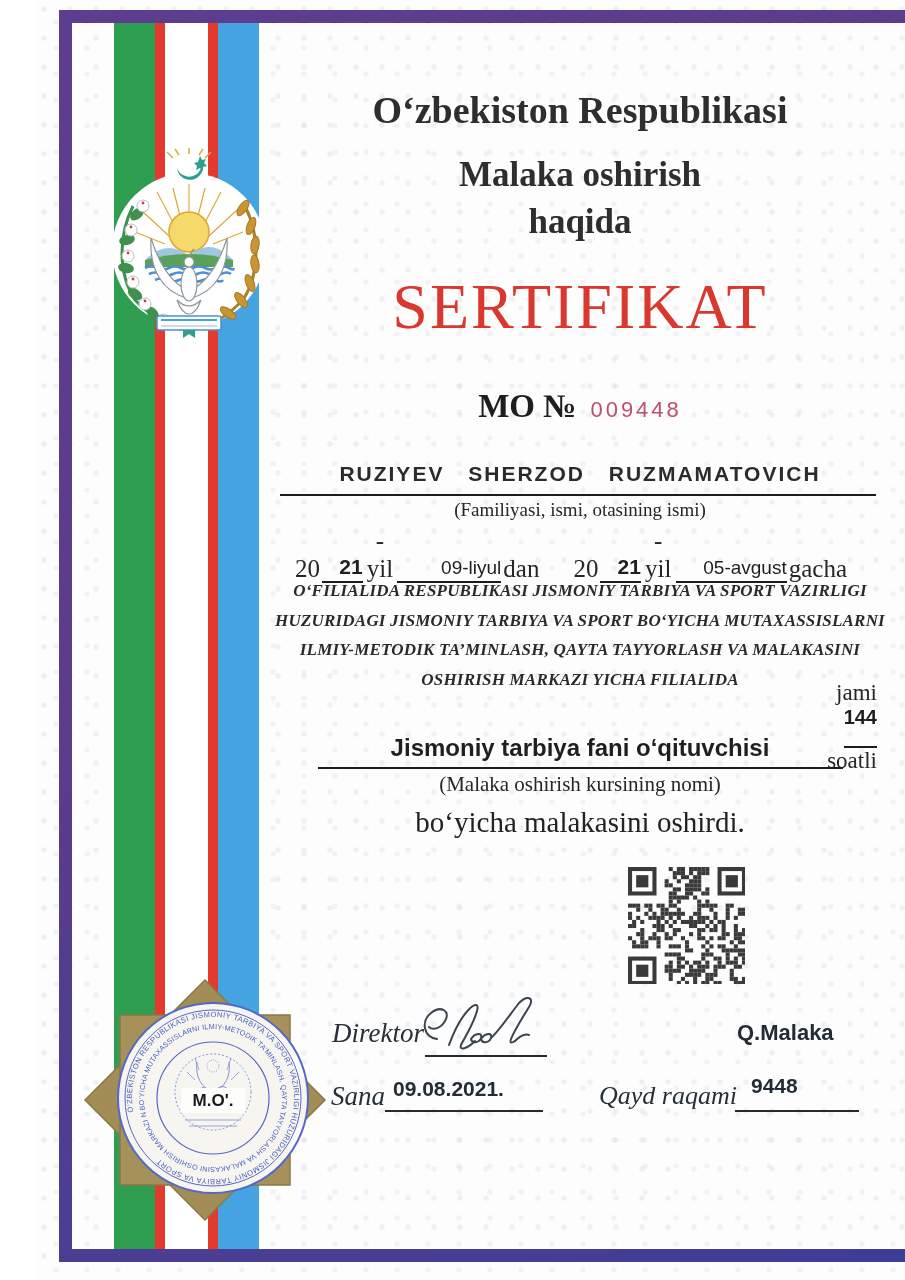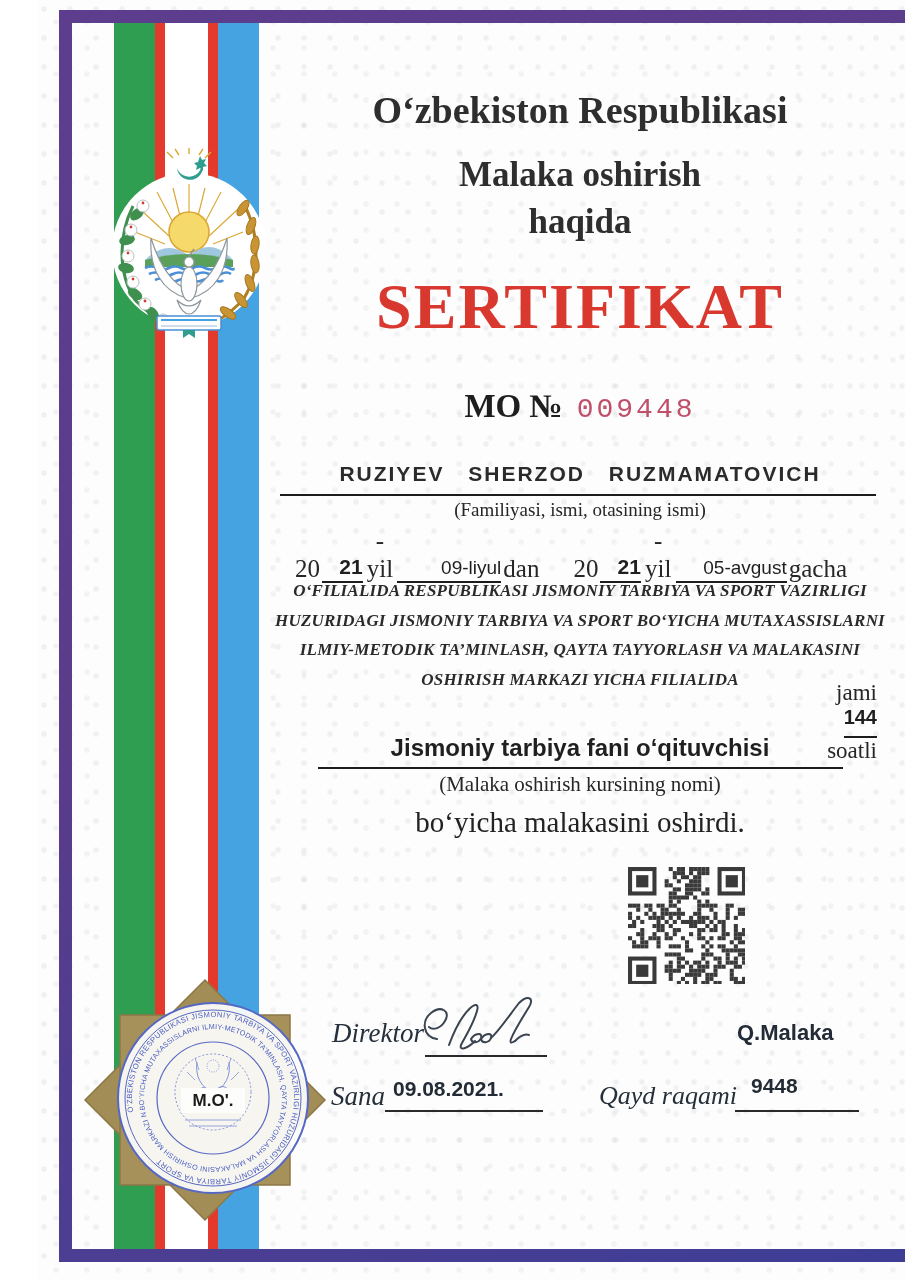--- a/index.html
+++ b/index.html
@@ -28,43 +28,43 @@
       #ffffff 51px,#ffffff 94px,
       #e43a2e 94px,#e43a2e 104px,
       #44a3e0 104px,#44a3e0 145px);
   }
   .emblem{position:absolute;left:70px;top:148px;width:165px;height:190px;z-index:2;}
   .content{position:absolute;left:226px;top:0;width:634px;height:1280px;z-index:3;}
   .content>div{position:absolute;width:100%;text-align:center;}
   .t1{top:88px;font-size:38px;font-weight:bold;color:#2e2e2e;}
   .t2{top:155px;font-size:35px;font-weight:bold;color:#2e2e2e;}
   .t3{top:202px;font-size:35px;font-weight:bold;color:#2e2e2e;}
-  .doc-title{top:270px;font-size:64px;font-weight:bold;letter-spacing:2px;color:#d9382f;}
+  .doc-title{top:270px;font-size:64px;font-weight:normal;letter-spacing:2px;color:#d9382f;}
   .serial{top:388px;font-size:33px;font-weight:bold;color:#1e1e1e;}
-  .serial .num{font-family:Liberation Mono, monospace;font-weight:normal;font-size:28px;
+  .serial .num{font-family:Liberation Sans, sans-serif;font-weight:normal;font-size:22px;
     color:#c04f6a;letter-spacing:3px;margin-left:14px;}
   .holder-name{top:462px;font-family:"Liberation Sans",sans-serif;font-size:21px;font-weight:bold;
     letter-spacing:2px;word-spacing:16px;color:#2b2b2b;}
   .name-underline{top:494px;left:17px !important;width:596px !important;border-top:2px solid #1c1c1c;}
   .caption1{top:499px;font-size:19px;color:#262626;}
   .date-row{top:527px;left:30px !important;width:556px !important;display:flex;align-items:flex-end;
     font-size:25px;color:#262626;text-align:left;}
   .date-row .lbl{padding:0 2px;}
   .blank{border-bottom:2px solid #1c1c1c;text-align:right;
     font-family:"Liberation Sans",sans-serif;font-size:19px;color:#1f1f1f;padding-bottom:2px;}
   .blank.year{width:46px;font-weight:bold;font-size:21px;}
   .blank.d1{width:118px;}
   .blank.d2{width:126px;}
   .sp{width:34px;}
   .para{top:576px;font-size:17px;font-weight:bold;font-style:italic;line-height:29.5px;
     letter-spacing:.2px;color:#2a2a2a;}
   .jami-row{top:680px;left:22px !important;width:592px !important;display:flex;align-items:flex-end;
     font-size:23px;color:#262626;text-align:left;flex-direction:column;}
   .jami-fill{flex:1;border-bottom:2px solid #1c1c1c;text-align:center;
-    font-family:"Liberation Sans",sans-serif;font-weight:bold;font-size:20px;padding-bottom:7px;color:#1f1f1f;}
+    font-family:"Liberation Sans",sans-serif;font-weight:bold;font-size:20px;padding-bottom:17px;color:#1f1f1f;}
   .course{top:734px;font-family:"Liberation Sans",sans-serif;font-size:24px;font-weight:bold;color:#1f1f1f;}
   .course-underline{top:767px;left:55px !important;width:525px !important;border-top:2px solid #1c1c1c;}
   .caption2{top:772px;font-size:21px;color:#262626;}
   .closing{top:806px;font-size:29px;color:#222;}
   .qr{position:absolute;left:590px;top:866px;width:118px;height:118px;z-index:3;}
   .f-label{position:absolute;font-style:italic;font-size:27px;color:#25303a;z-index:4;}
   .f-value{position:absolute;font-family:"Liberation Sans",sans-serif;font-weight:bold;font-size:21px;
     color:#232c36;z-index:4;}
   .f-line{position:absolute;border-top:2px solid #2a2a2a;z-index:4;}
   .sig{position:absolute;left:378px;top:993px;width:150px;height:66px;z-index:4;}

